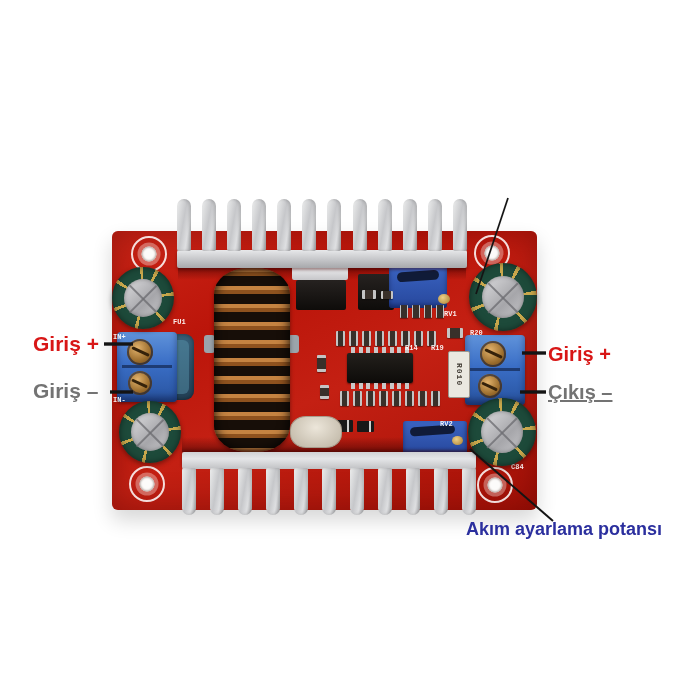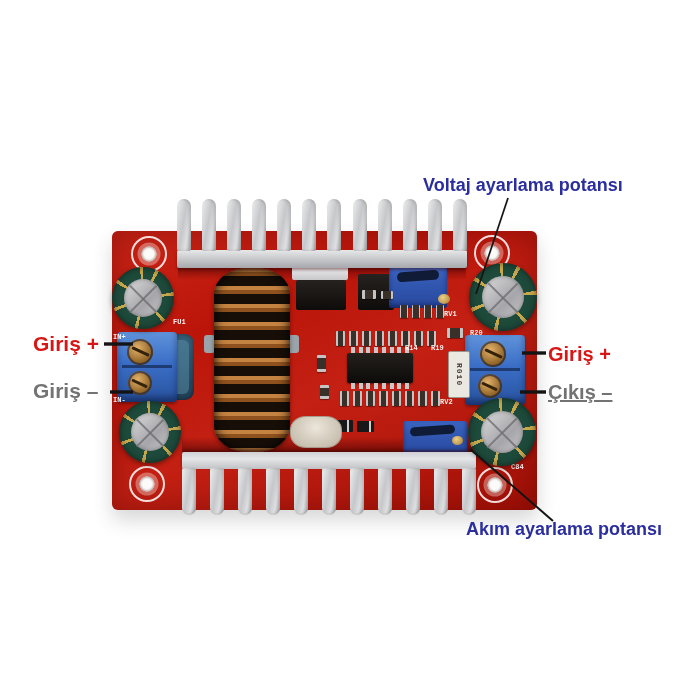--- a/index.html
+++ b/index.html
@@ -210,21 +210,21 @@
   <div class="diode" style="left:333px;top:420px;width:20px;height:12px;"></div>
   <div class="diode" style="left:357px;top:421px;width:17px;height:11px;"></div>
 
   <div class="silk" style="left:173px;top:319px;">FU1</div>
   <div class="silk" style="left:113px;top:334px;">IN+</div>
   <div class="silk" style="left:113px;top:397px;">IN-</div>
   <div class="silk" style="left:444px;top:311px;">RV1</div>
   <div class="silk" style="left:470px;top:330px;">R20</div>
   <div class="silk" style="left:405px;top:345px;">R14</div>
   <div class="silk" style="left:423px;top:345px;padding-left:8px;">R19</div>
-  <div class="silk" style="left:440px;top:399px;">RV2</div>
+  <div class="silk" style="left:440px;top:421px;">RV2</div>
   <div class="silk" style="left:511px;top:464px;">C84</div>
 
   <div class="hs top">
     <div class="fins">
         <div class="fin"></div>
         <div class="fin"></div>
         <div class="fin"></div>
         <div class="fin"></div>
         <div class="fin"></div>
         <div class="fin"></div>
@@ -269,20 +269,19 @@
 
   <svg class="leaders" width="700" height="700">
     <line x1="508" y1="198" x2="476" y2="294" stroke="#141414" stroke-width="1.7"></line>
     <line x1="104" y1="344" x2="133" y2="344" stroke="#141414" stroke-width="3.4"></line>
     <line x1="110" y1="392" x2="133" y2="392" stroke="#141414" stroke-width="3.4"></line>
     <line x1="522" y1="353" x2="546" y2="353" stroke="#141414" stroke-width="3.4"></line>
     <line x1="520" y1="392" x2="546" y2="392" stroke="#141414" stroke-width="3.4"></line>
     <line x1="553" y1="521" x2="470" y2="449" stroke="#141414" stroke-width="2"></line>
   </svg>
 
-  <div class="ann blue vpot">Voltaj ayarlama potansı</div>
   <div class="ann red gp">Giriş +</div>
   <div class="ann black gm">Giriş –</div>
   <div class="ann red cp">Giriş +</div>
   <div class="ann black cm">Çıkış –</div>
   <div class="ann blue apot">Akım ayarlama potansı</div>
 
 </div>
 
 </body></html>

